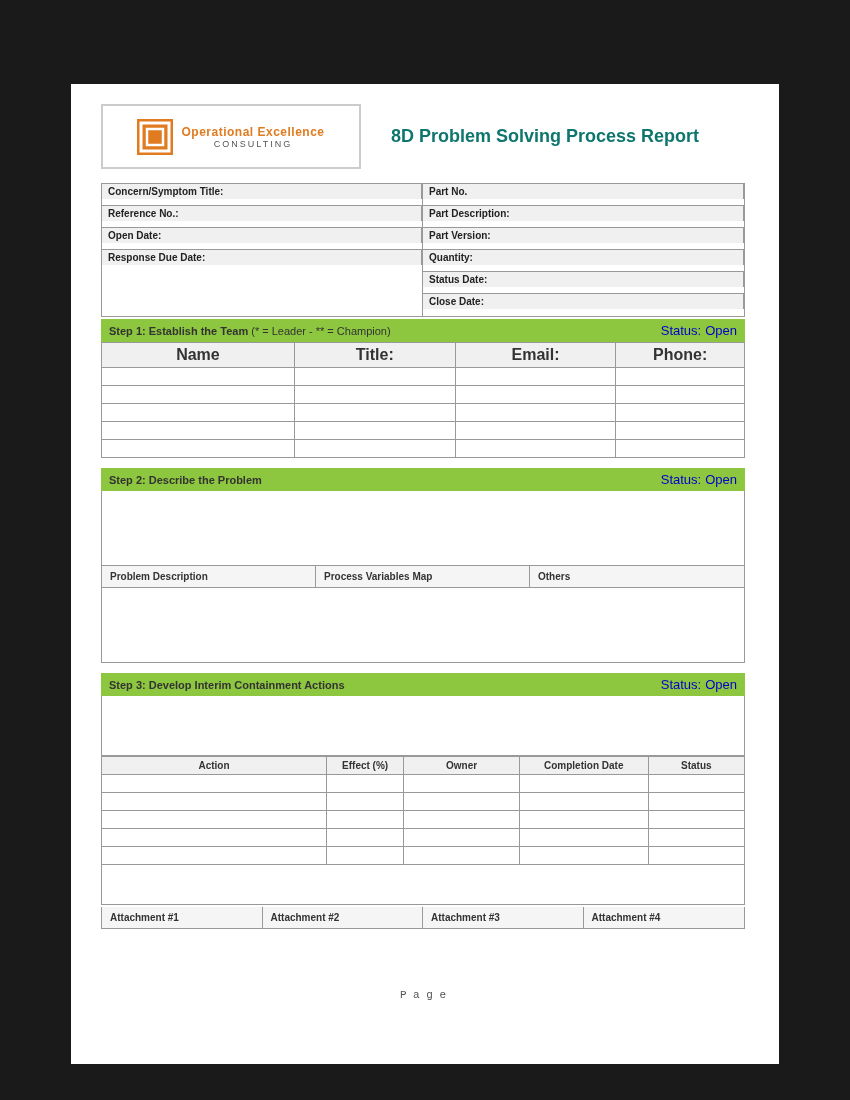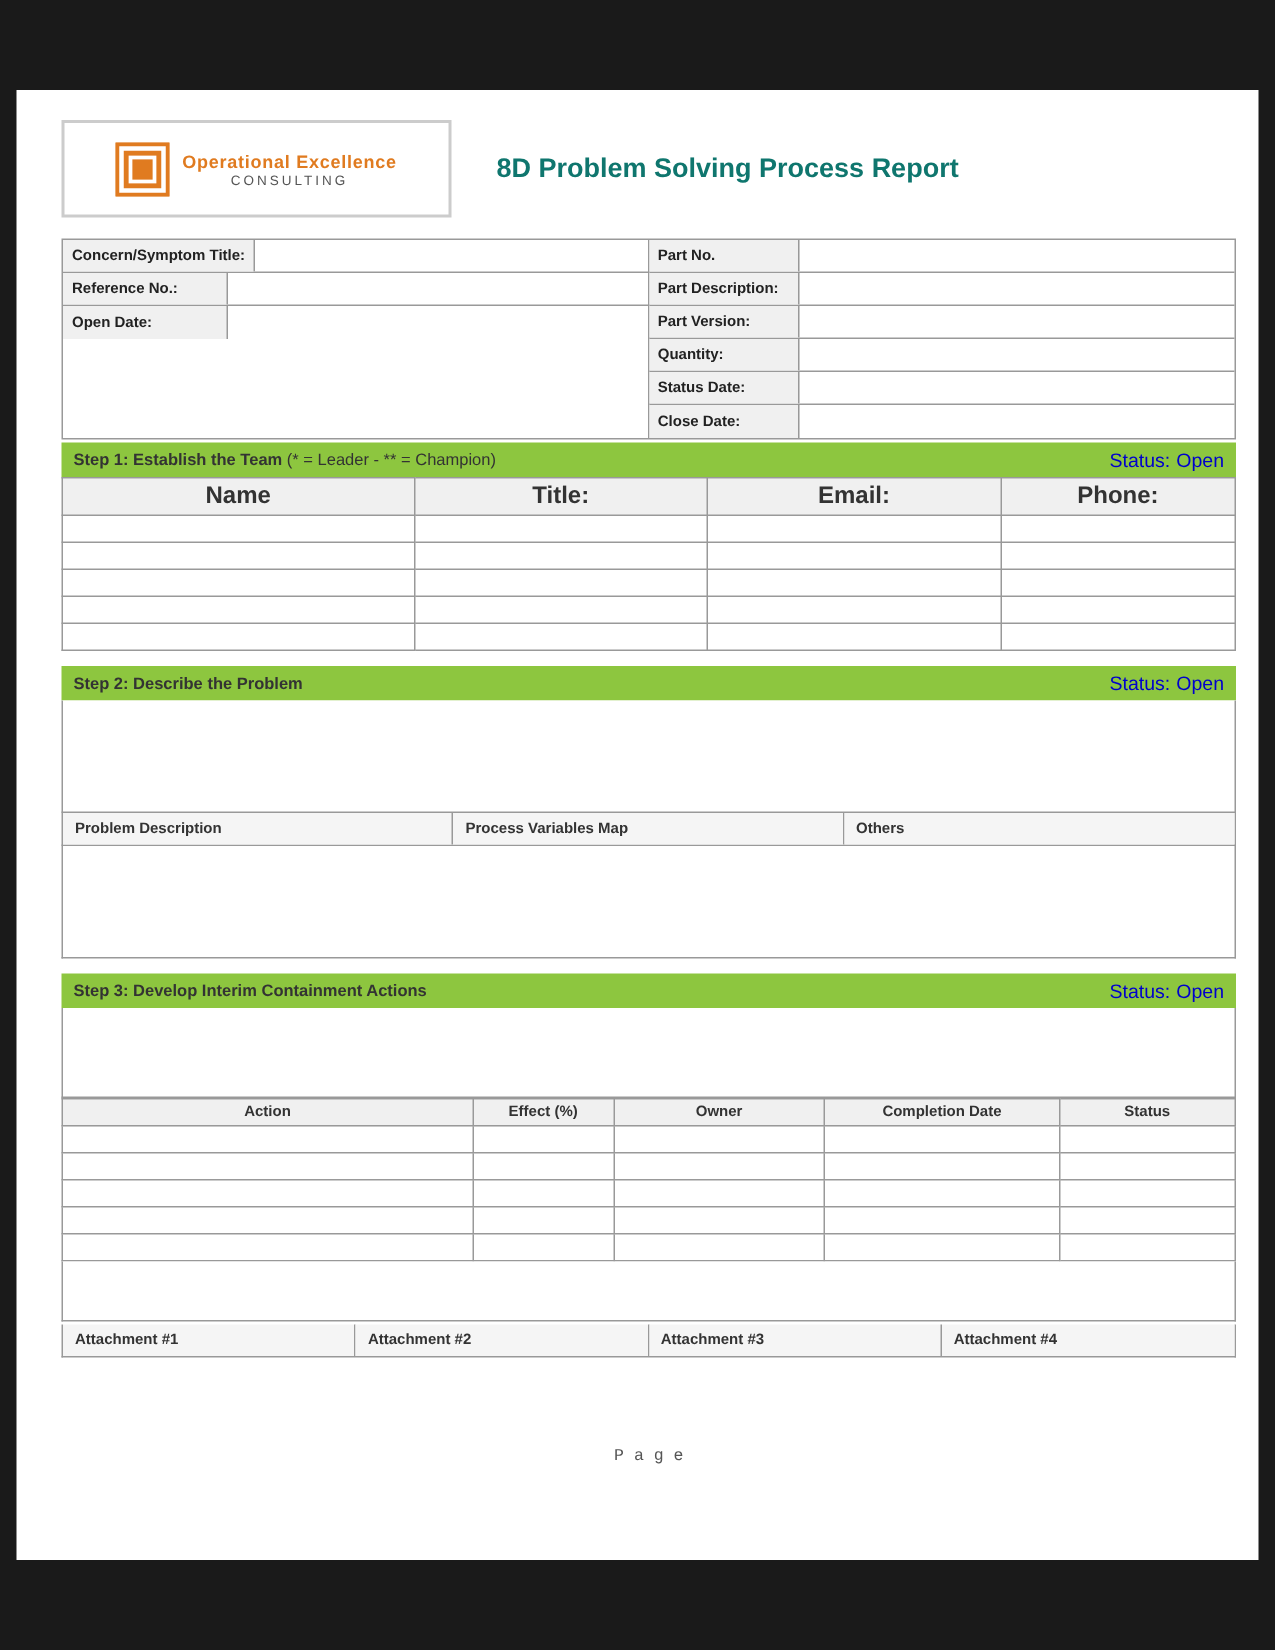--- a/index.html
+++ b/index.html
@@ -5,25 +5,25 @@
     * { margin: 0; padding: 0; box-sizing: border-box; }
     body {
       background: #1a1a1a;
       display: flex;
       justify-content: center;
       align-items: flex-start;
       min-height: 1100px;
       font-family: Arial, sans-serif;
     }
     .page {
-      width: 828px;
+      width: 708px;
       min-height: 980px;
       background: #fff;
-      margin: 60px auto;
-      padding: 20px 15px 40px 30px;
+      margin: 84px auto;
+      padding: 20px 34px 40px 30px;
       position: relative;
     }
     
     .header {
       display: flex;
       align-items: center;
       margin-bottom: 14px;
     }
     .logo-box {
       width: 260px;
@@ -66,20 +66,21 @@
     }
     .report-title {
       font-size: 18px;
       font-weight: bold;
       color: #0f766e;
     }
     .info-row {
       display: flex;
       border-bottom: 1px solid #999;
       min-height: 22px;
+      flex-direction: column;
     }
     .info-row:last-child {
       border-bottom: none;
     }
     .info-label {
       background: #f0f0f0;
       padding: 2px 6px;
       font-size: 10px;
       font-weight: bold;
       color: #222;
@@ -251,20 +252,24 @@
         <div class="info-value"></div>
       </div>
       <div class="info-row">
         <div class="info-label">Reference No.:</div>
         <div class="info-value"></div>
       </div>
       <div class="info-row">
         <div class="info-label">Open Date:</div>
         <div class="info-value"></div>
       </div>
+      <div class="info-row" style="border-bottom:none;">
+        <div class="info-label">Response Due Date:</div>
+        <div class="info-value"></div>
+      </div>
     </div>
 
     <div>
       <div class="info-row">
         <div class="info-label" style="min-width:100px;">Part No.</div>
         <div class="info-value"></div>
       </div>
       <div class="info-row">
         <div class="info-label" style="min-width:100px;">Part Description:</div>
         <div class="info-value"></div>

